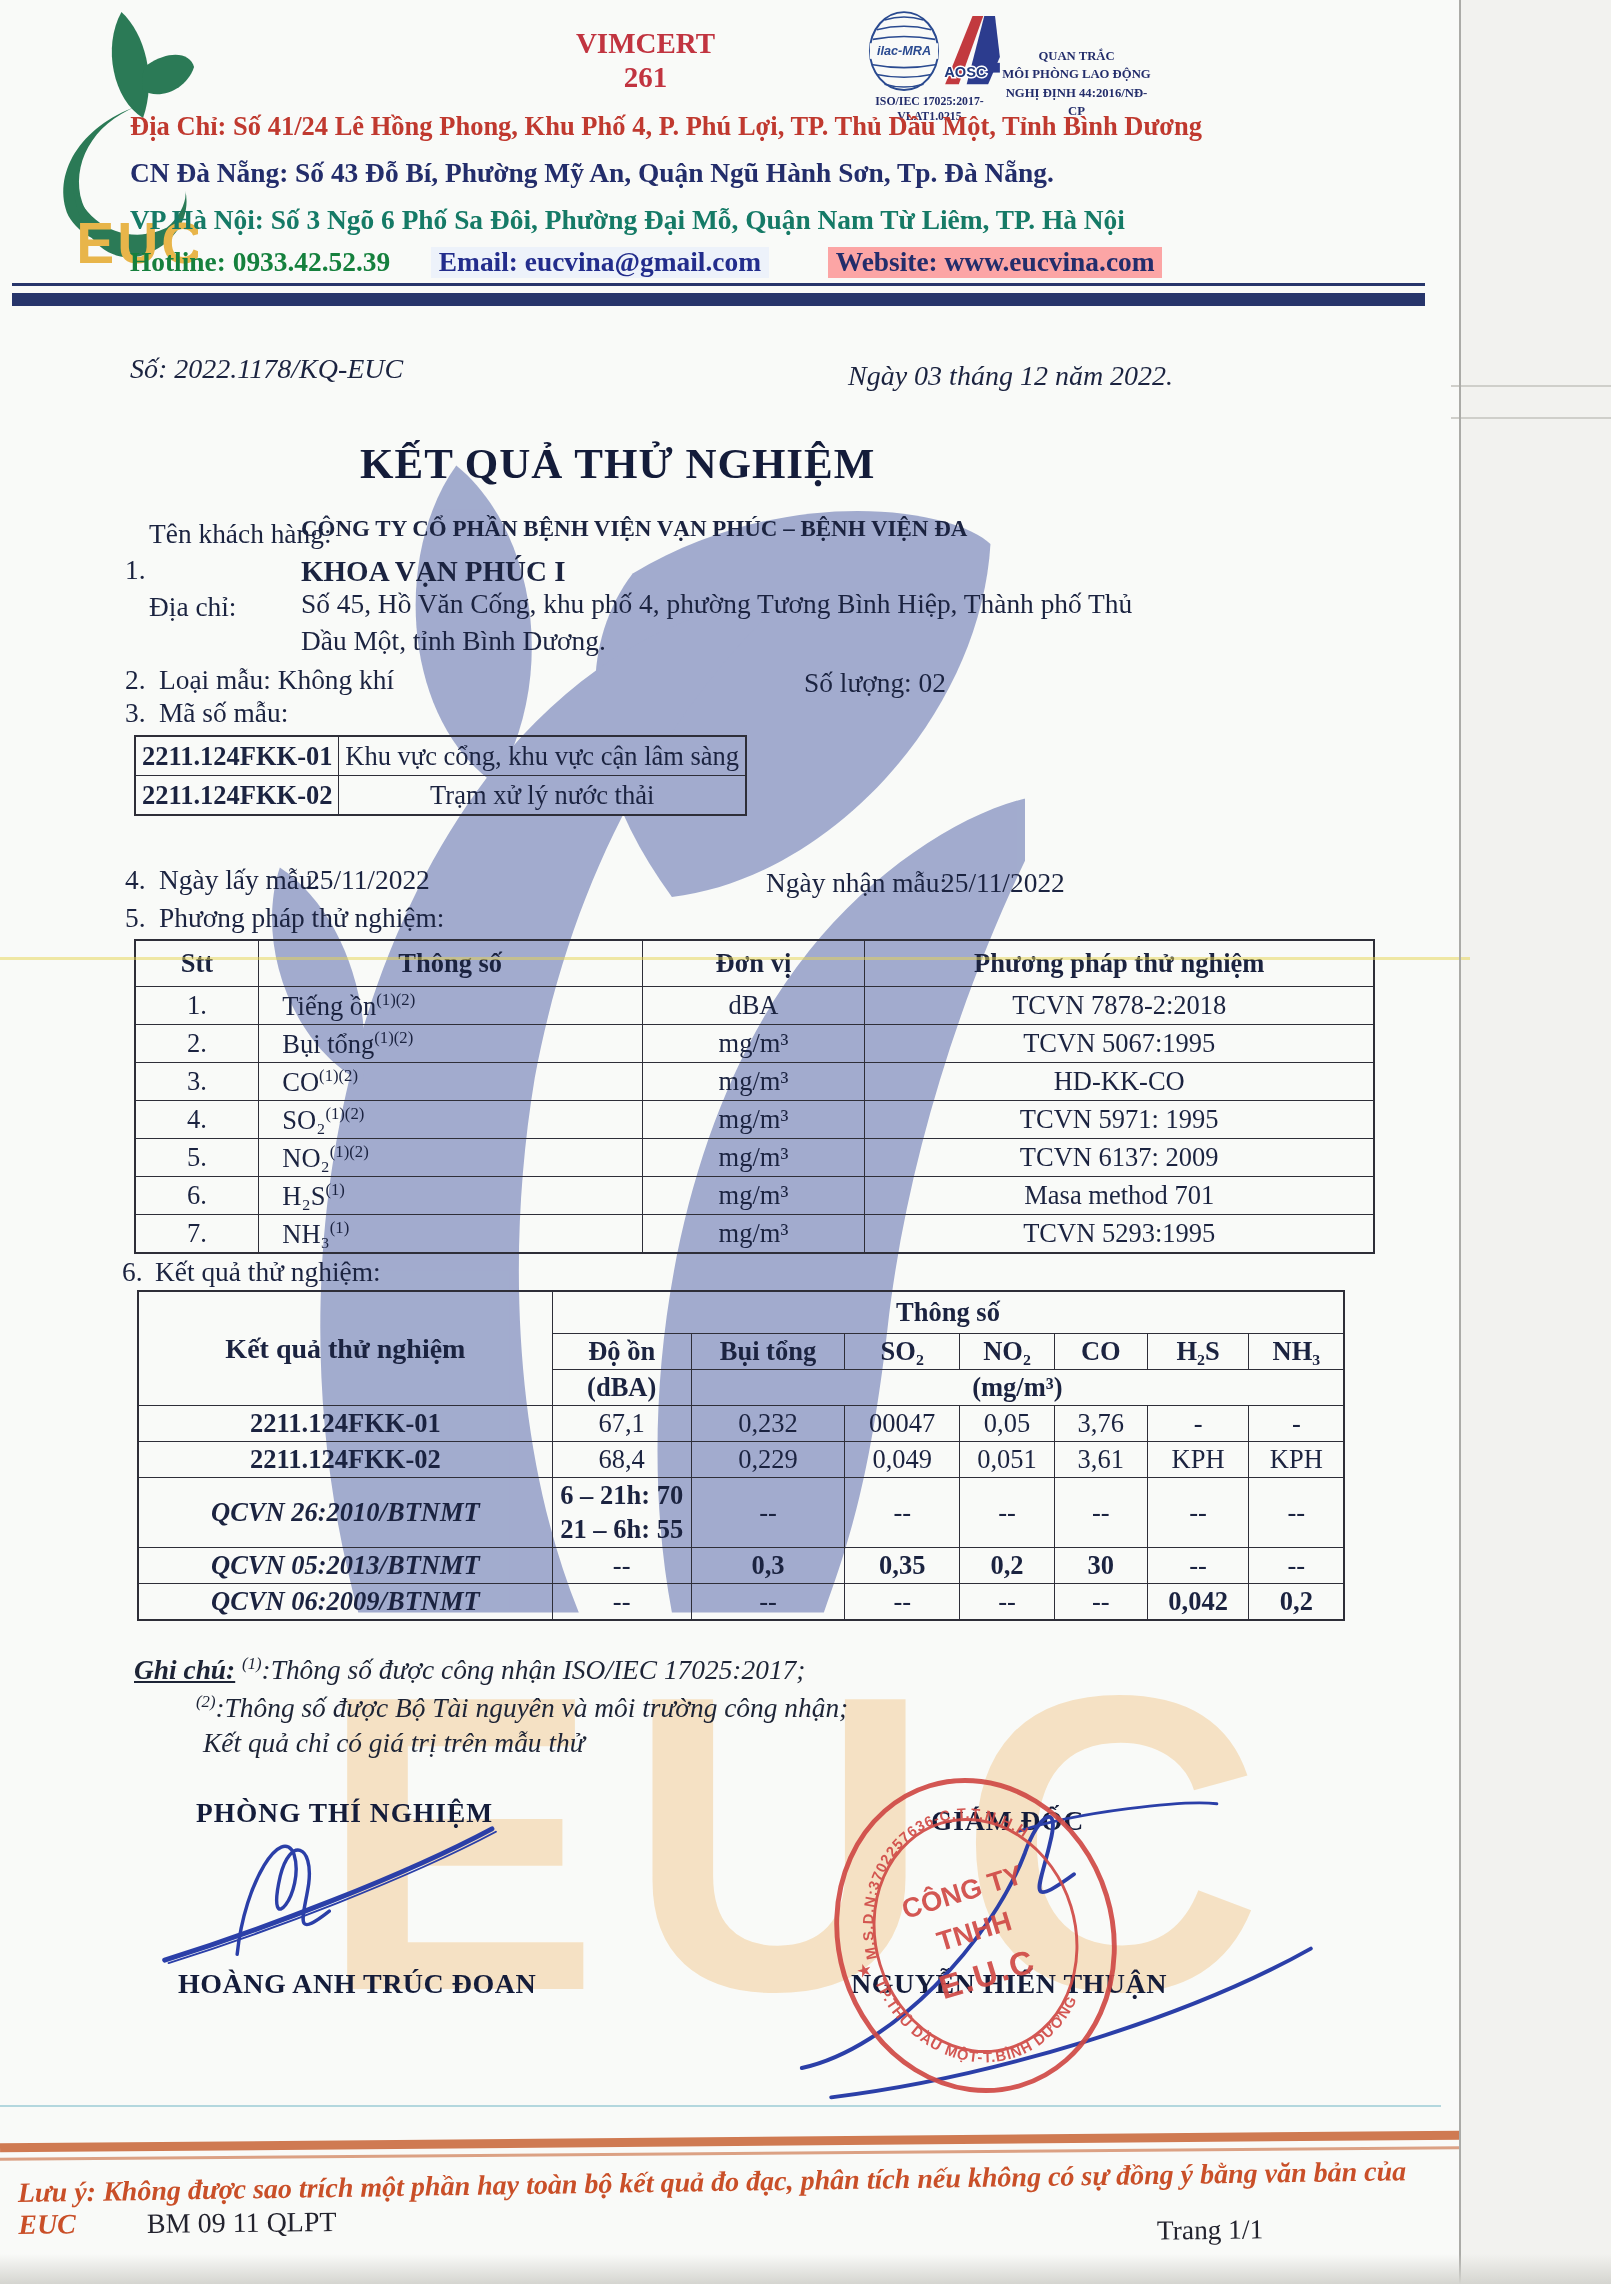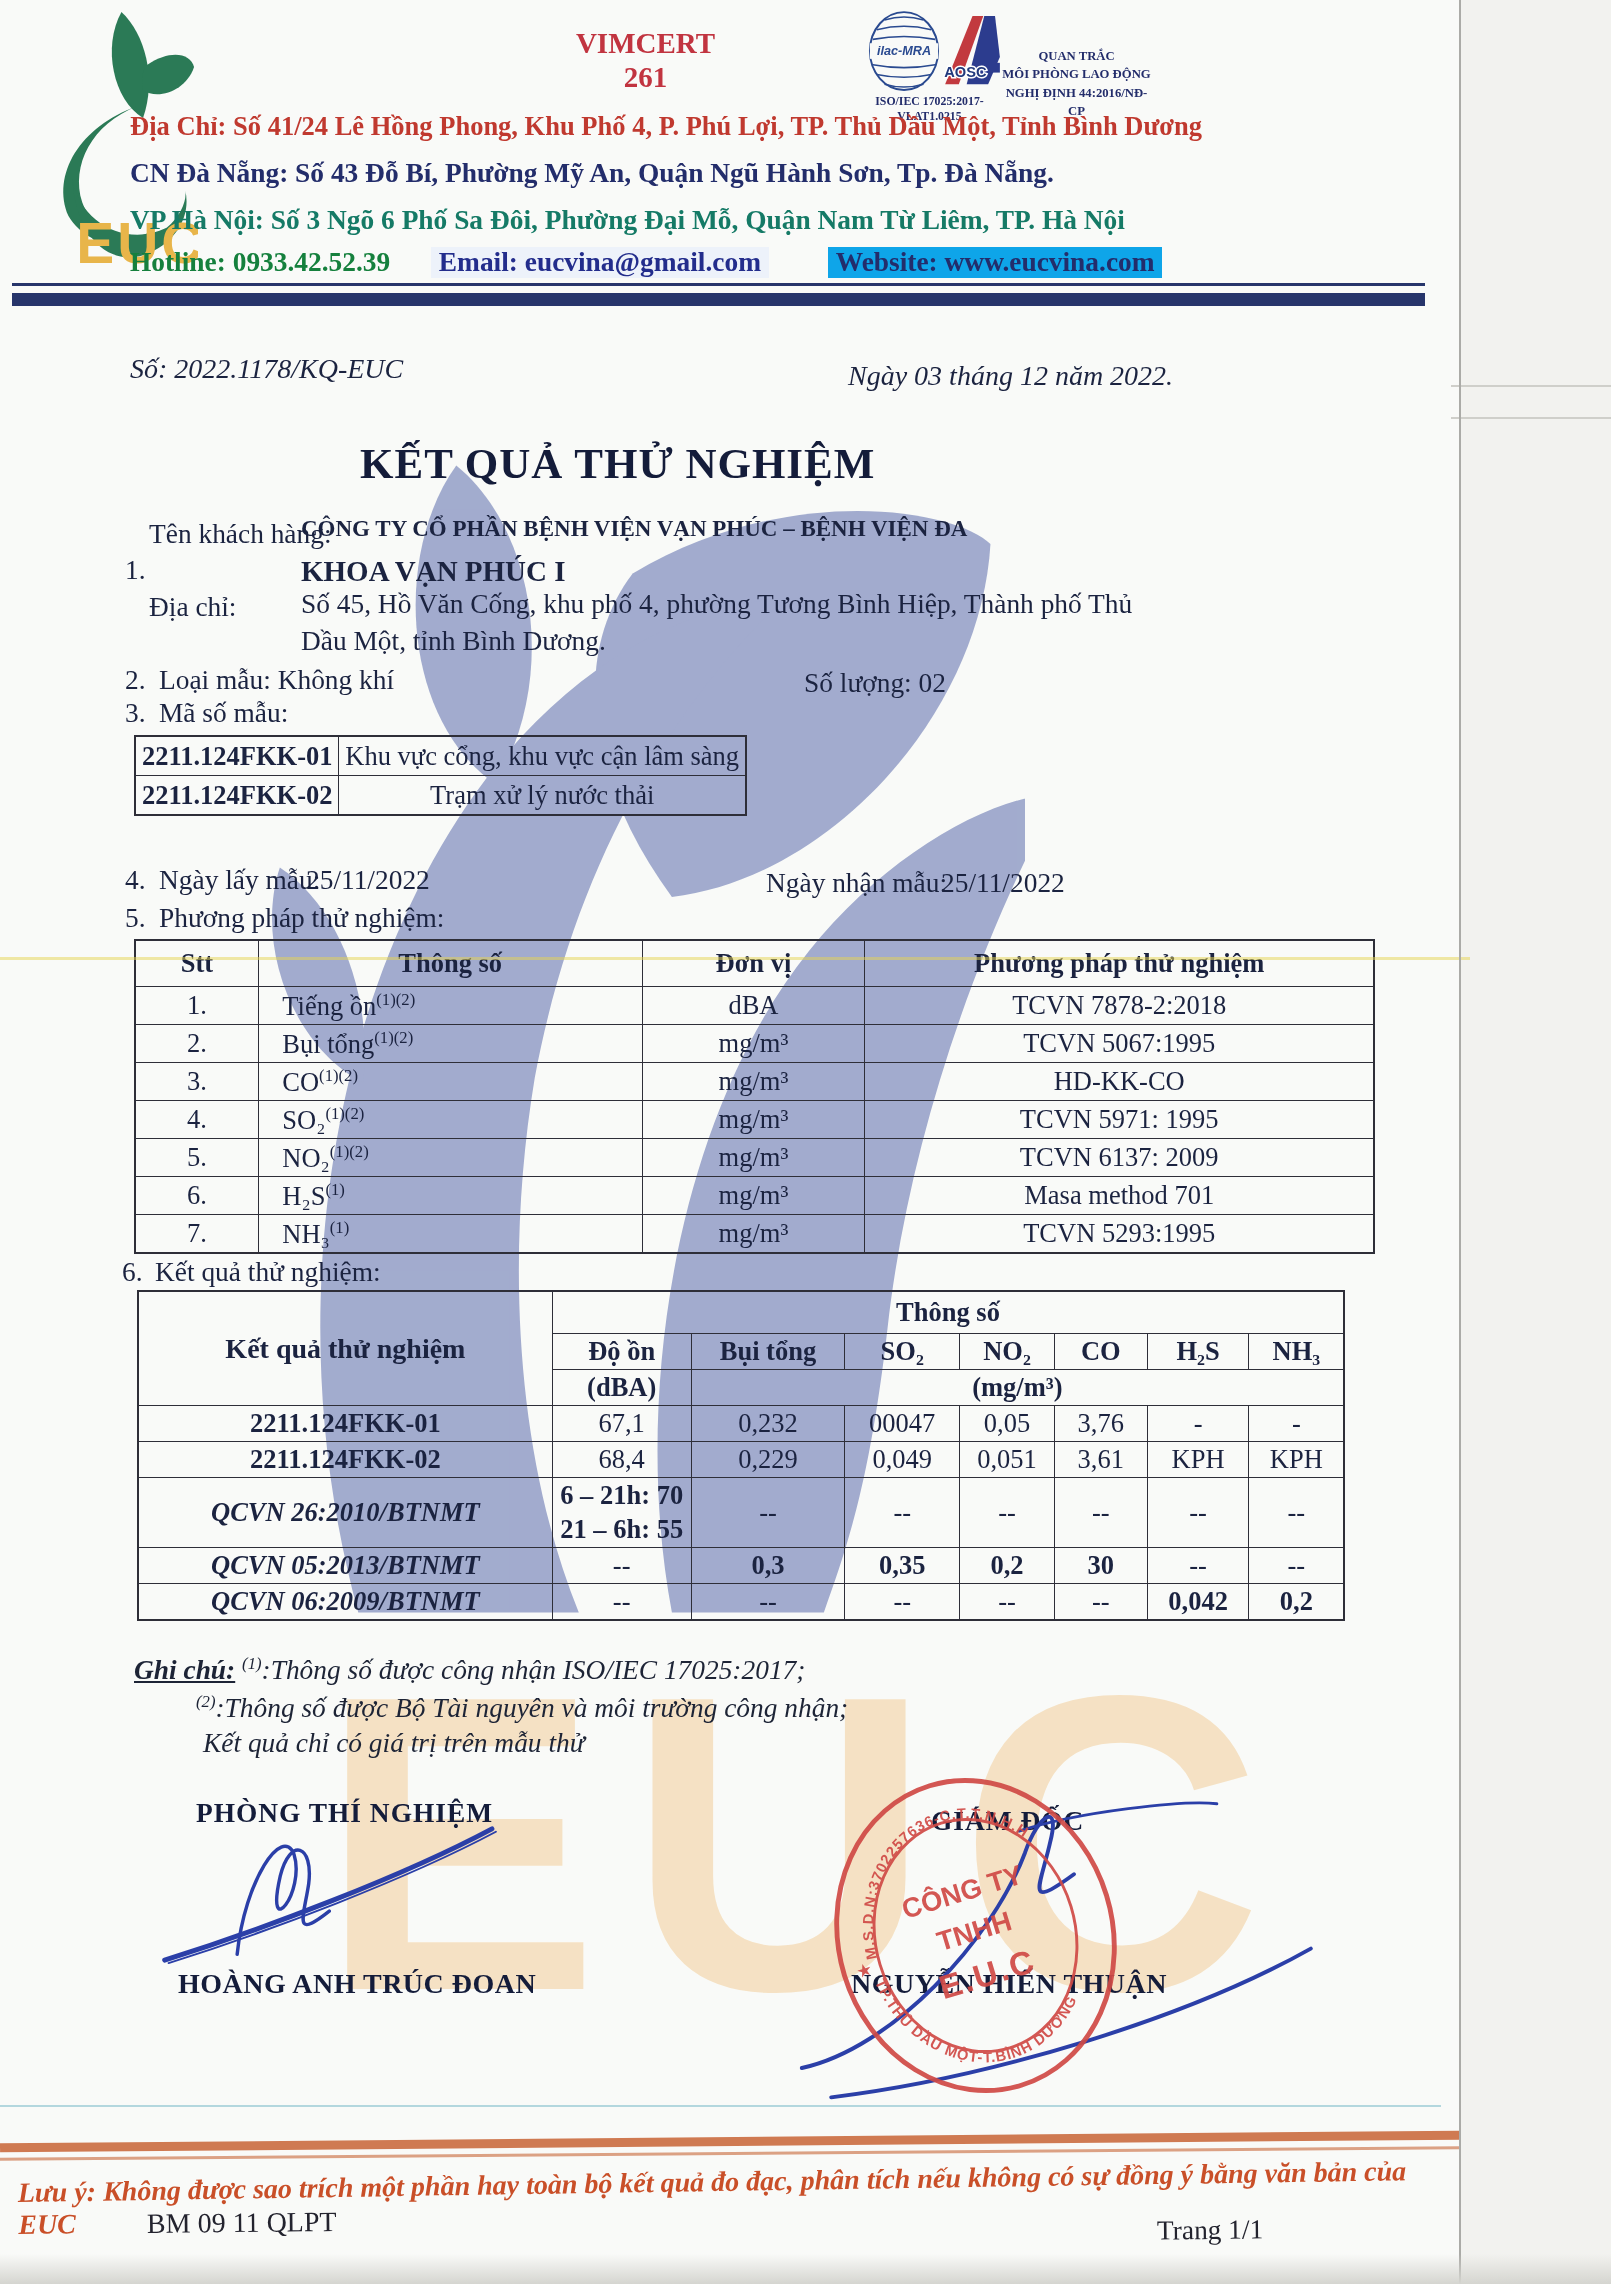--- a/index.html
+++ b/index.html
@@ -22,21 +22,21 @@
   .company-name{left:191px;top:39px;font-size:45px;font-weight:bold;color:#232d6b;letter-spacing:0.5px;}
   .vimcert{left:567px;top:27.4px;width:157px;text-align:center;color:#c13440;font-weight:bold;font-size:29px;line-height:1.15;}
   .iso-line{left:851px;top:94px;width:157px;text-align:center;font-size:11.8px;font-weight:bold;color:#232d6b;}
   .monitor{left:998px;top:47px;width:157px;text-align:center;color:#232d6b;font-weight:bold;font-size:12.7px;line-height:1.45;}
   .addr{font-weight:bold;font-size:26.5px;}
   .addr1{left:130px;top:111px;color:#c0392f;}
   .addr2{left:130px;top:158px;color:#232d6b;font-size:27.4px;text-align:center;}
   .addr3{left:130px;top:205px;color:#157a66;font-size:27.4px;}
   .hotline{left:130px;top:247px;color:#15803d;font-weight:bold;font-size:27.4px;}
   .email{left:431px;top:247px;color:#232d8c;font-weight:bold;font-size:27.4px;background:#edf2fa;padding:0 7.8px;}
-  .website{left:828px;top:247px;color:#232d6b;font-weight:bold;font-size:27.4px;background:#0ea5e9;padding:0 7.8px;}
+  .website{left:828px;top:247px;color:#232d6b;font-weight:bold;font-size:27.4px;background:#fca5a5;padding:0 7.8px;}
   .rule-thin{left:11.8px;top:283px;width:1413px;height:2.9px;background:#27356b;}
   .rule-thick{left:11.8px;top:293px;width:1413px;height:12.7px;background:#27356b;}
   
   .doc-number{left:130px;top:353px;font-style:italic;font-size:28px;}
   .doc-date{left:848px;top:360px;font-style:italic;font-size:28px;}
   .title{left:360px;top:439px;font-size:43px;font-weight:bold;color:#141c3a;letter-spacing:1px;}
   
   .bt{font-size:27.4px;}
   .b{font-weight:bold;}
   .num{font-size:27.4px;}

